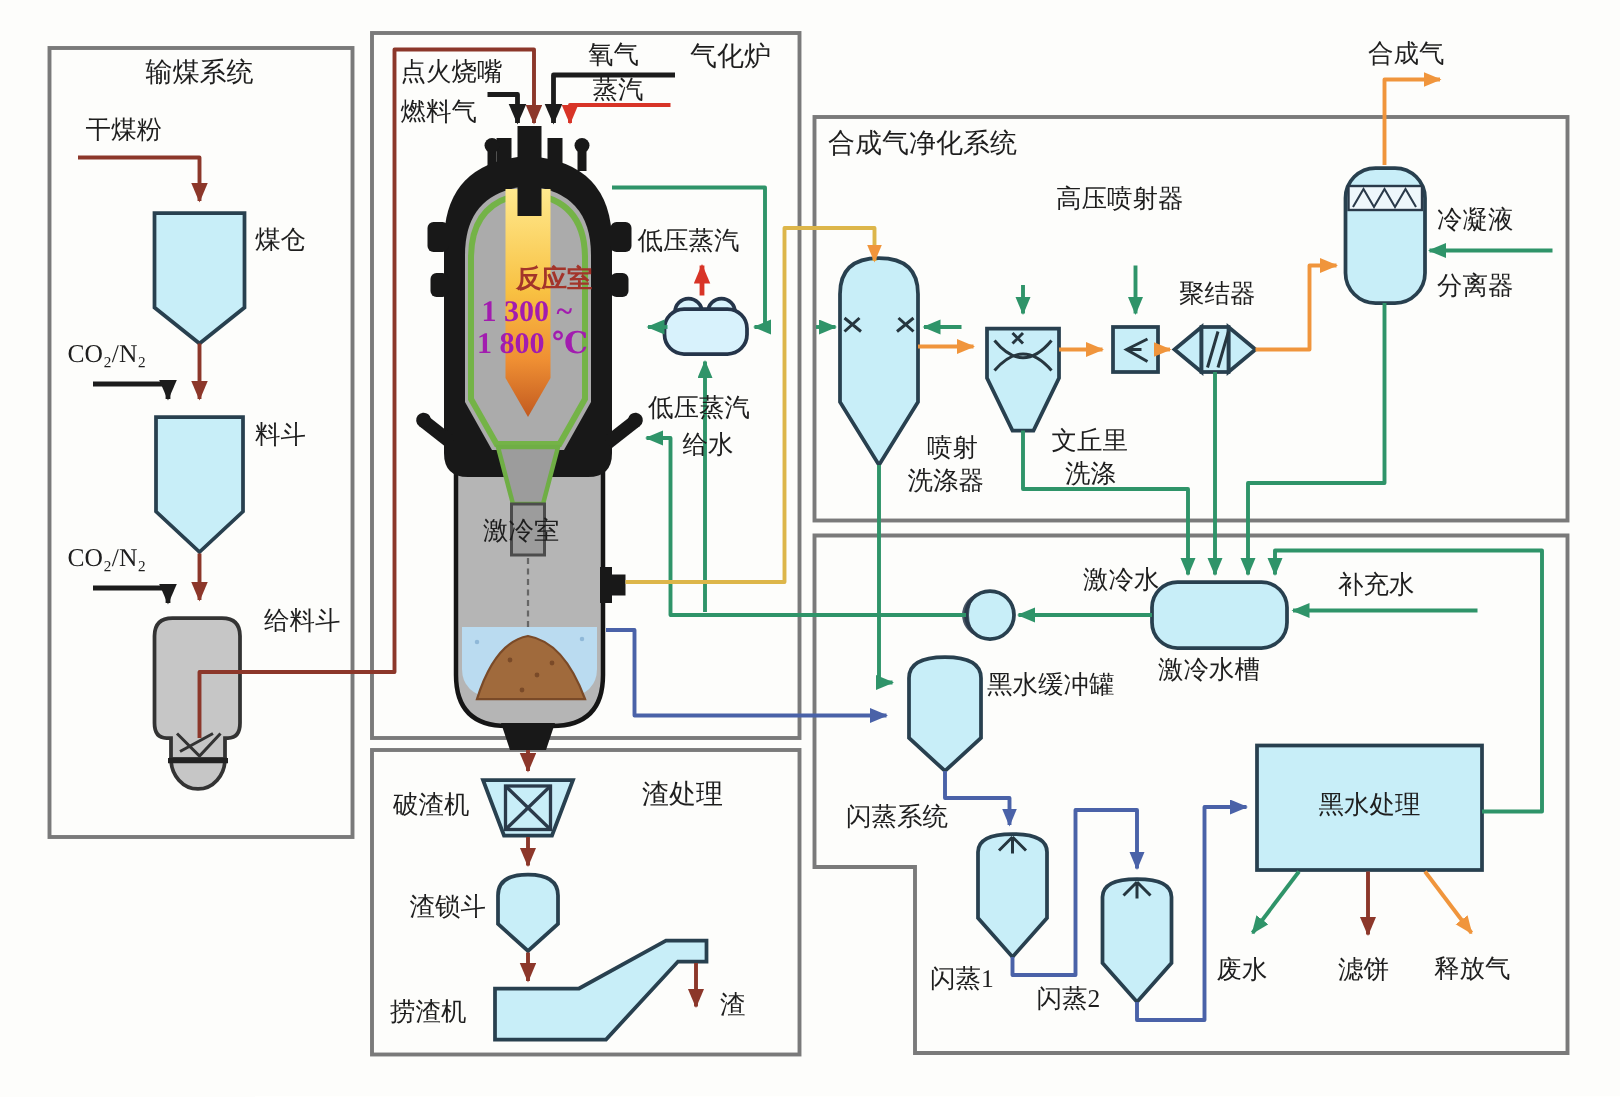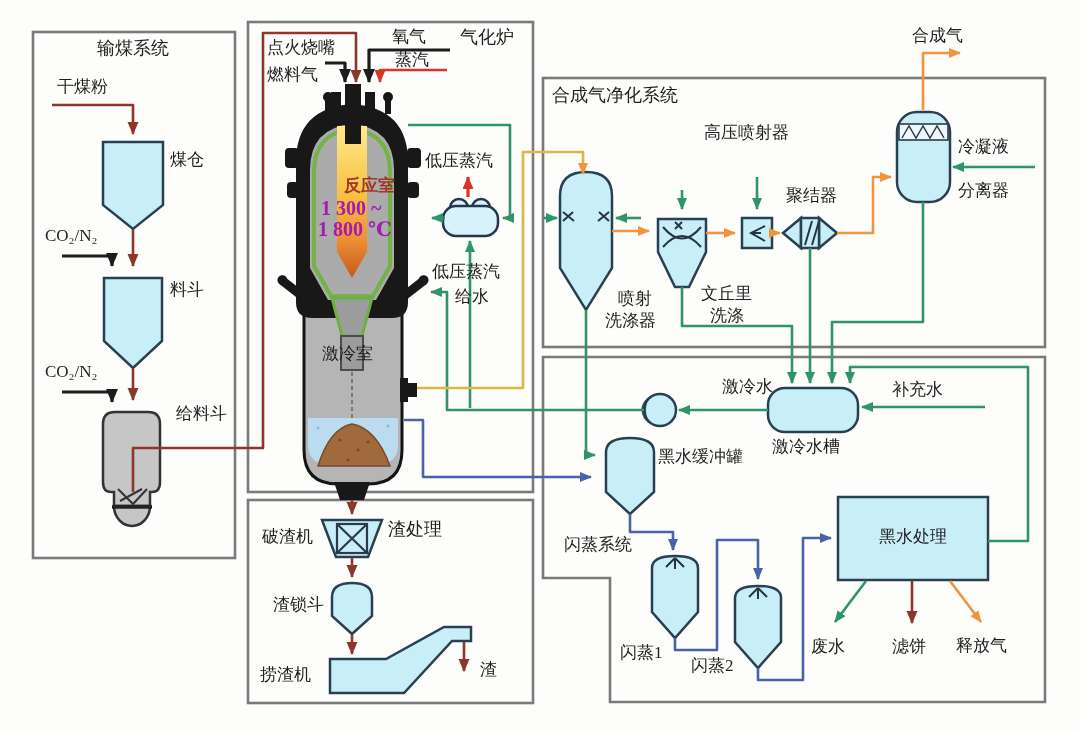--- a/index.html
+++ b/index.html
@@ -304,19 +304,19 @@
 <div class="lbl" style="left:772px;top:437px">激冷水槽</div>
 <div class="lbl" style="left:658px;top:447px">黑水缓冲罐</div>
 <div class="lbl" style="left:564px;top:535px">闪蒸系统</div>
 <div class="lbl" style="left:620px;top:643px">闪蒸1</div>
 <div class="lbl" style="left:691px;top:656px">闪蒸2</div>
 <div class="lbl" style="left:879px;top:527px">黑水处理</div>
 <div class="lbl" style="left:811px;top:637px">废水</div>
 <div class="lbl" style="left:892px;top:637px">滤饼</div>
 <div class="lbl" style="left:956px;top:636px">释放气</div>
 
-<div class="lbl title" style="left:388px;top:519px">渣处理</div>
+<div class="lbl title" style="left:428px;top:519px">渣处理</div>
 <div class="lbl" style="left:262px;top:527px">破渣机</div>
 <div class="lbl" style="left:273px;top:595px">渣锁斗</div>
 <div class="lbl" style="left:260px;top:665px">捞渣机</div>
 <div class="lbl" style="left:480px;top:660px">渣</div>
 
 </div>
 
 </body></html>

